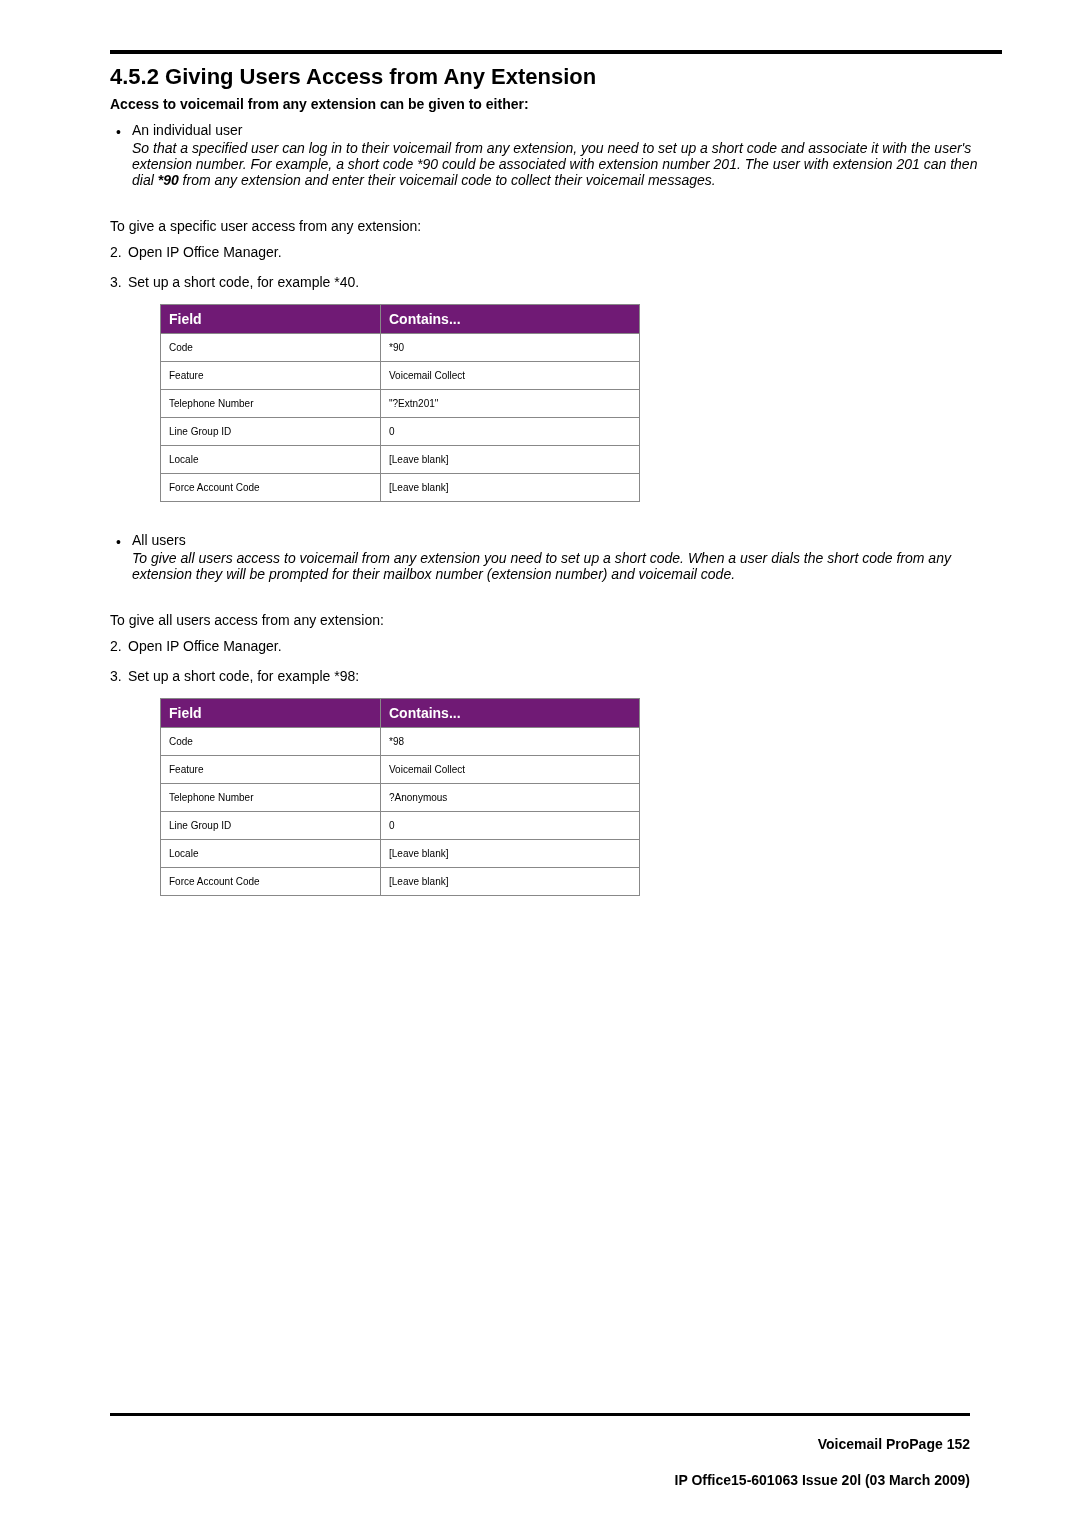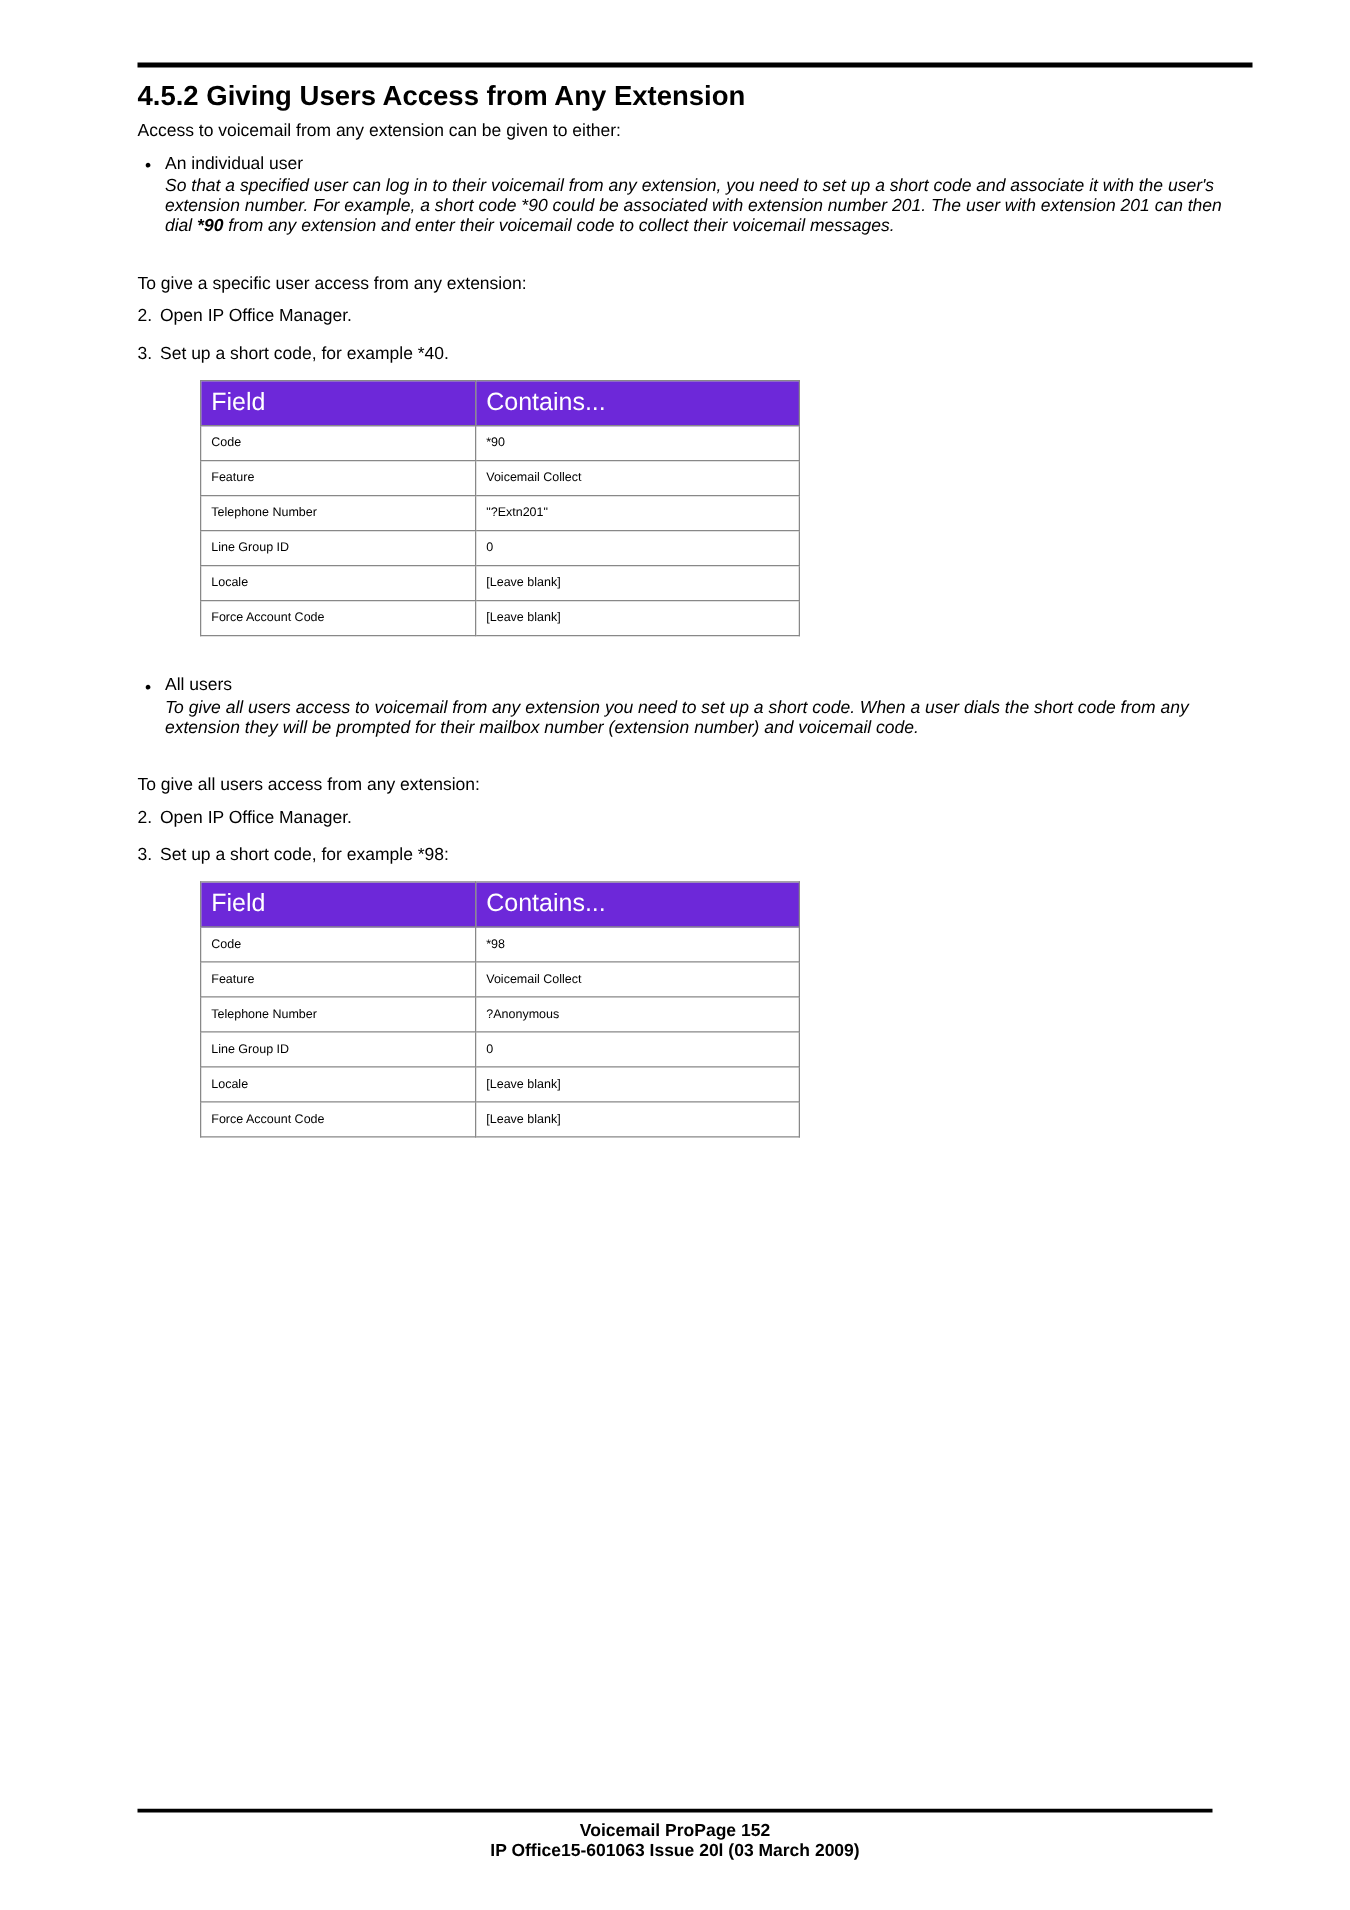--- a/index.html
+++ b/index.html
@@ -22,20 +22,21 @@
     border-top: 4px solid #000;
     margin-bottom: 10px;
   }
   h1.section-title {
     font-size: 22px;
     font-weight: bold;
     margin: 0 0 6px 0;
   }
   .intro {
     margin-bottom: 10px;
+    font-weight: bold;
   }
   .bulleted {
     margin-left: 22px;
     margin-bottom: 30px;
     position: relative;
   }
   .bullet-dot {
     position: absolute;
     left: -16px;
     top: 2px;
@@ -62,27 +63,27 @@
     width: 18px;
   }
   table.field-table {
     border-collapse: collapse;
     margin-left: 50px;
     margin-bottom: 30px;
     width: 480px;
     border: 1px solid #888;
   }
   table.field-table th {
-    background: #6d28d9;
+    background: #701a75;
     color: #fff;
     text-align: left;
     padding: 6px 8px;
-    font-weight: normal;
+    font-weight: bold;
     border: 1px solid #888;
-    font-size: 20px;
+    font-size: 14px;
   }
   table.field-table td {
     padding: 8px 8px;
     border: 1px solid #888;
     font-size: 10px;
   }
   table.field-table th:first-child,
   table.field-table td:first-child {
     width: 220px;
   }
@@ -91,23 +92,24 @@
     left: 60px;
     right: 60px;
     bottom: 40px;
   }
   .footer-rule {
     border-top: 3px solid #000;
     margin-bottom: 6px;
   }
   .footer-row {
     display: flex;
-    justify-content: center;
-    font-weight: bold;
-    font-size: 14px;
+    justify-content: flex-end;
+    font-weight: bold;
+    font-size: 14px;
+    margin-top: 20px;
   }
   .bold { font-weight: bold; }
 </style>
 </head>
 <body>
 
 <div class="page">
 
   <div class="top-rule"></div>
 

